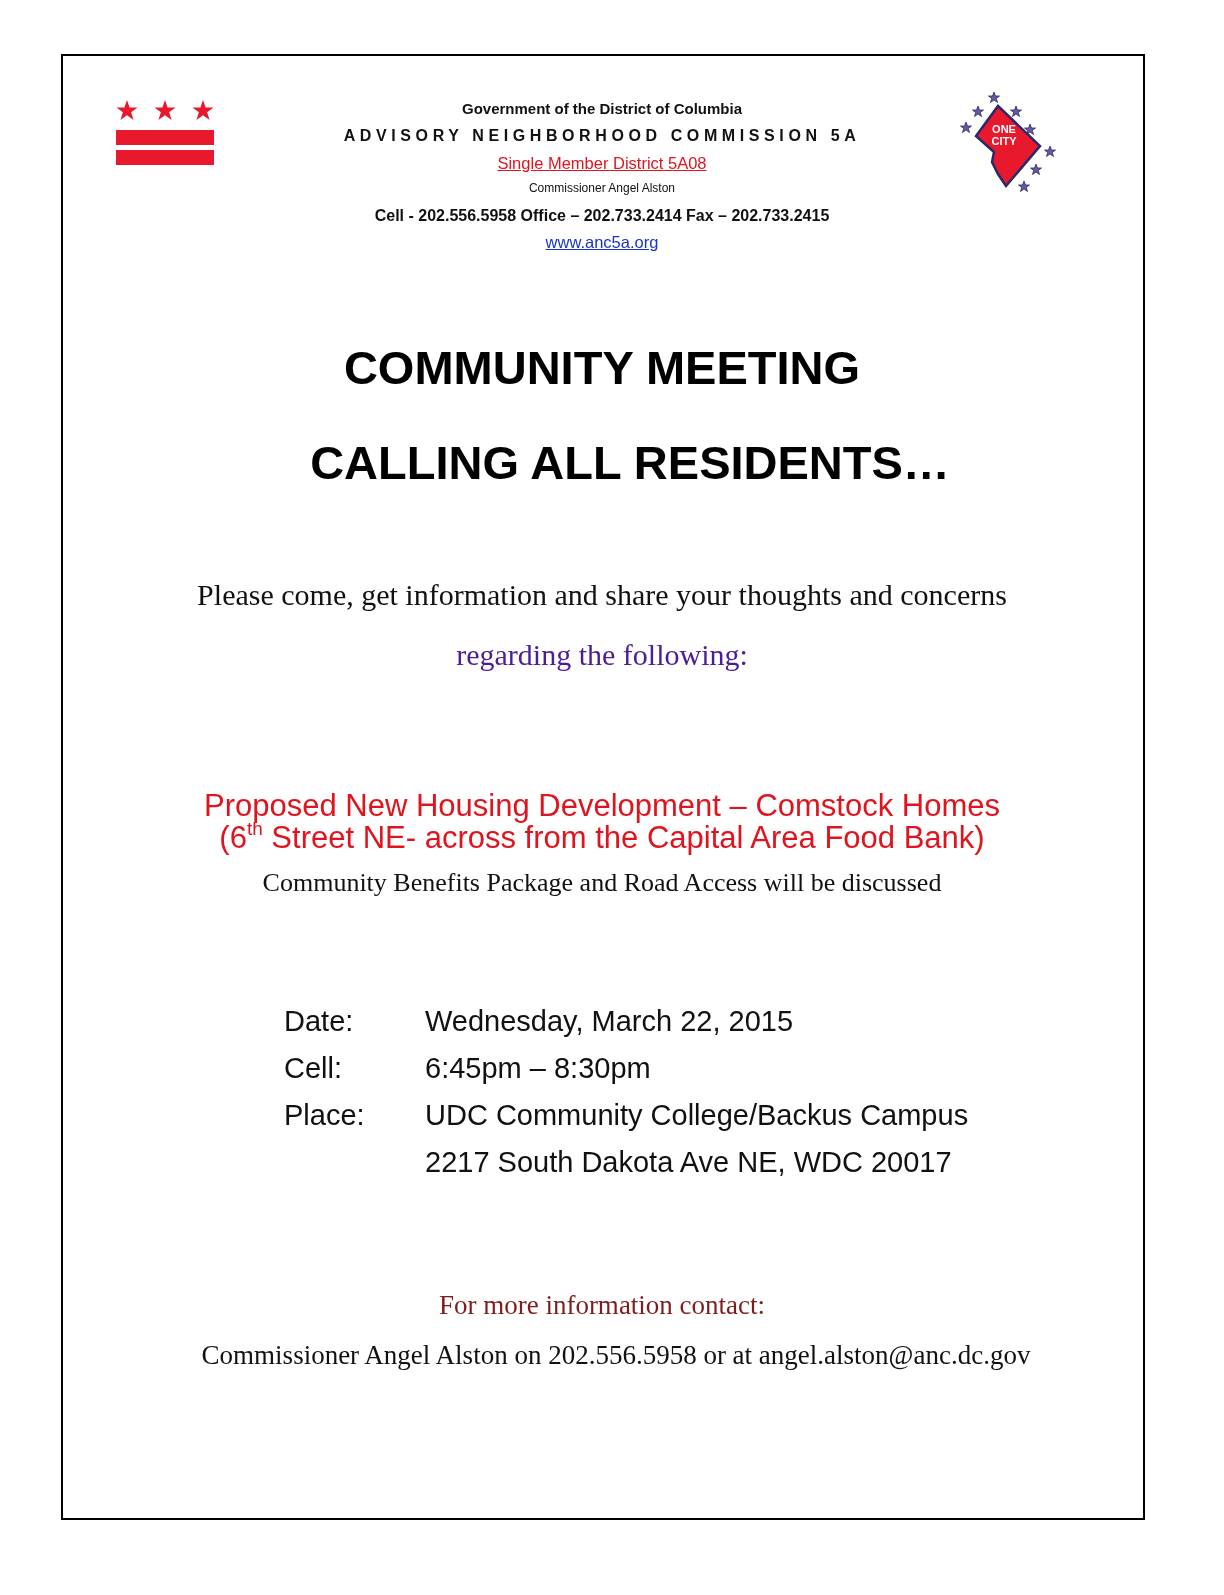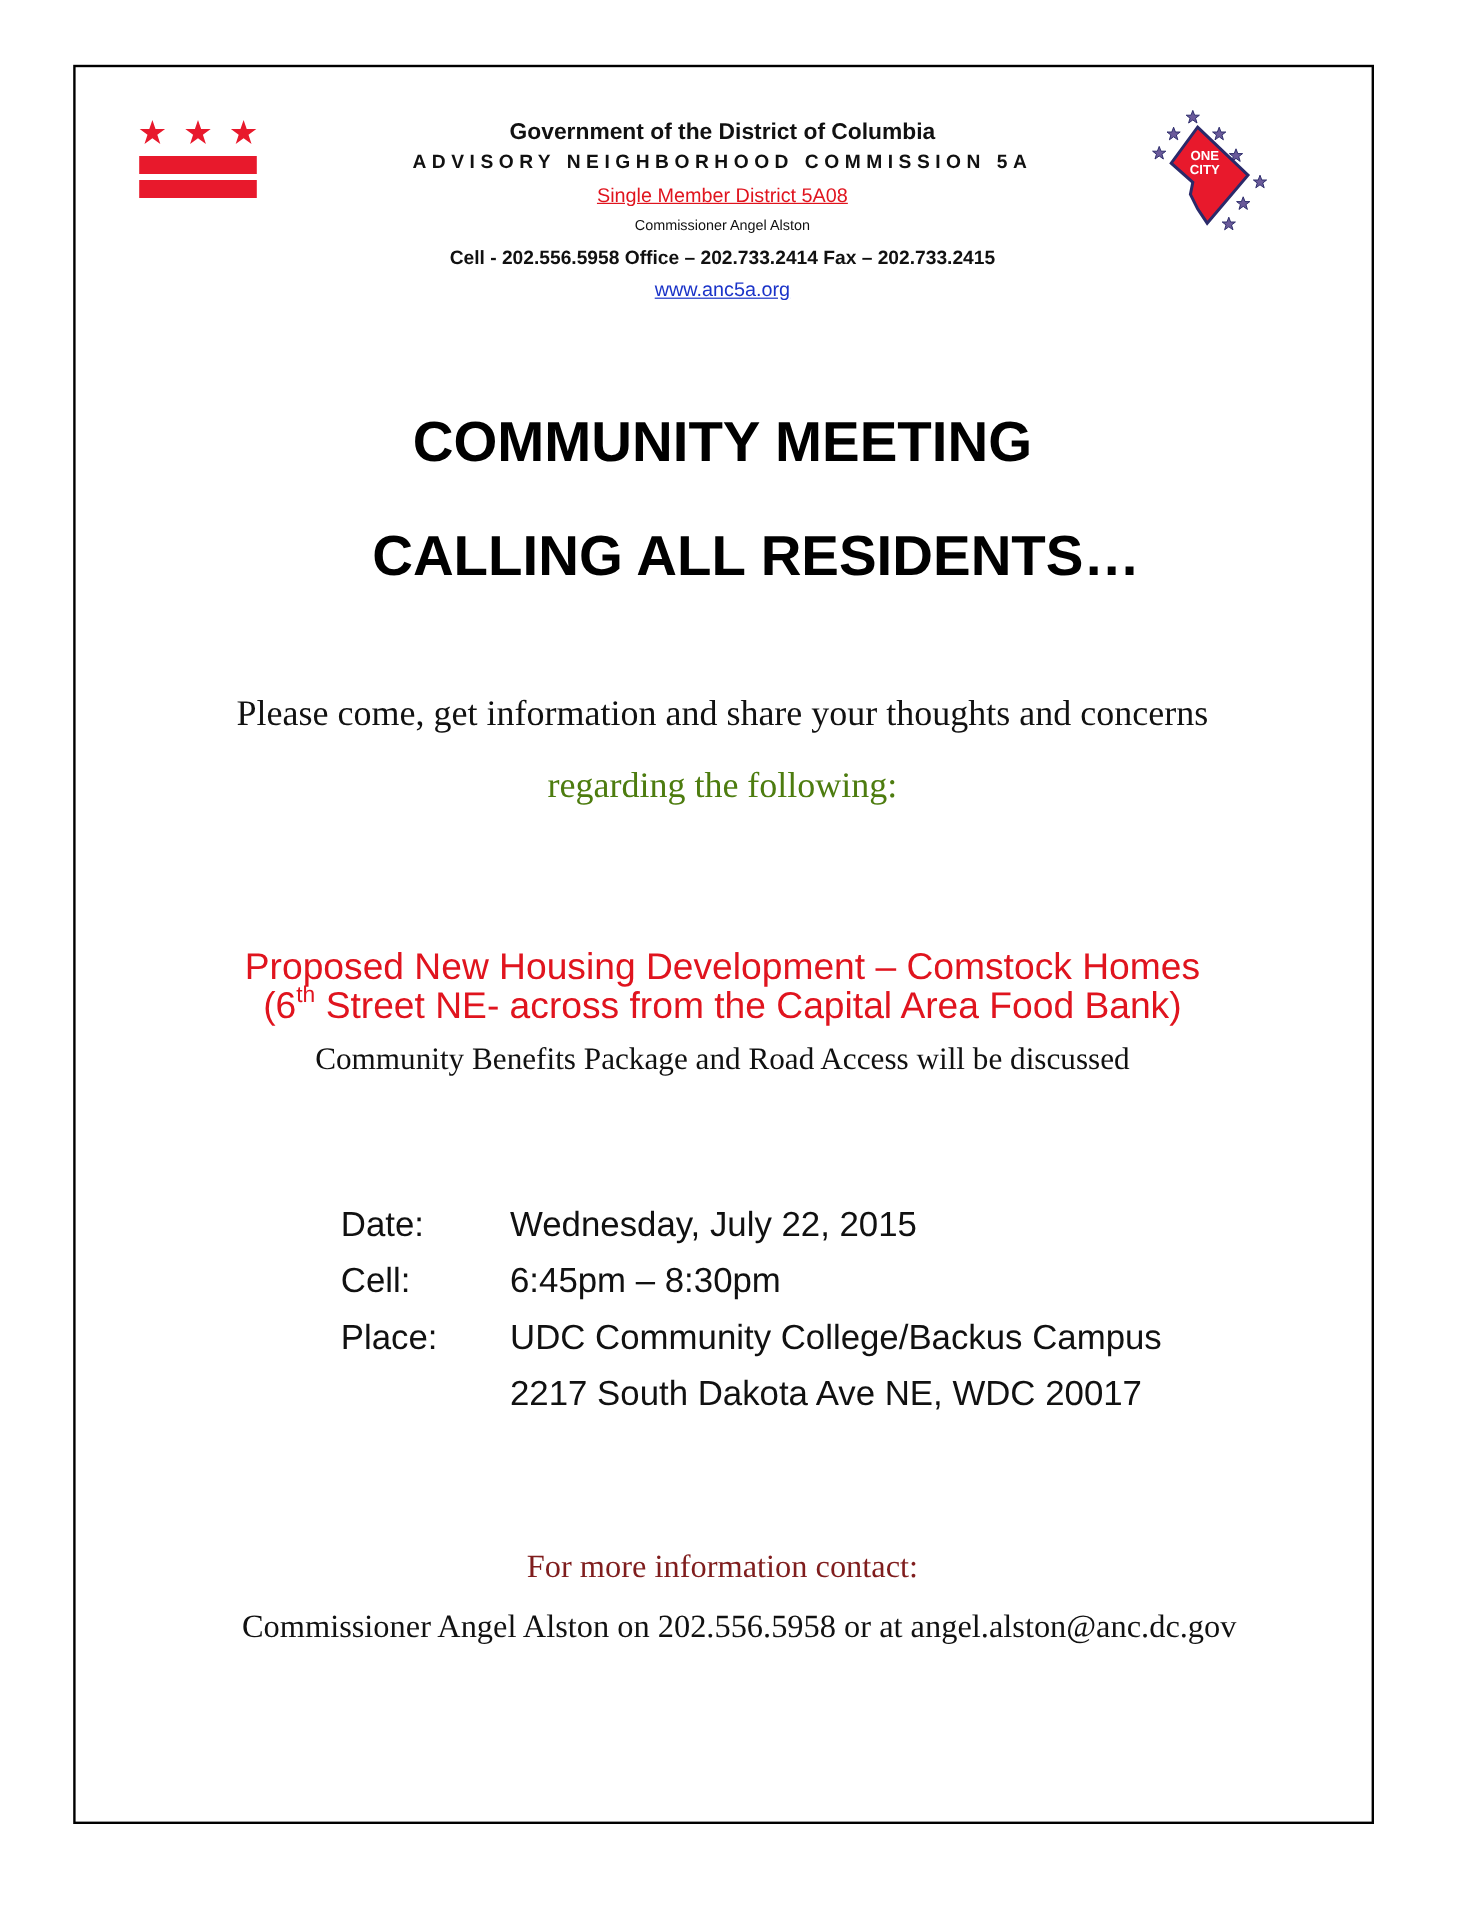--- a/index.html
+++ b/index.html
@@ -7,36 +7,36 @@
   .page-border {
     position: absolute; left: 61px; top: 54px; width: 1080px; height: 1462px;
     border: 2px solid #000;
   }
   .abs { position: absolute; }
   .center-text { position: absolute; left: 0; width: 1204px; text-align: center; }
   .sans { font-family: "Liberation Sans", "DejaVu Sans", sans-serif; }
   .serif { font-family: "Liberation Serif", "DejaVu Serif", serif; }
 
   
-  .hdr-line1 { top: 100px; font-size: 19px; font-weight: bold; color: #111; }
+  .hdr-line1 { top: 100px; font-size: 15px; font-weight: bold; color: #111; }
   .hdr-line2 { top: 127px; font-size: 16px; font-weight: bold; letter-spacing: 4.6px; color: #111; }
   .hdr-line3 { top: 154px; font-size: 16.5px; color: #e0141e; }
   .hdr-line3 span { text-decoration: underline; }
   .hdr-line4 { top: 181px; font-size: 12px; color: #111; }
   .hdr-line5 { top: 207px; font-size: 16px; font-weight: bold; color: #111; text-align: center; }
   .hdr-line6 { top: 233px; font-size: 16.5px; }
   .hdr-line6 a { color: #1a33c8; text-decoration: underline; }
 
   
   .title1 { top: 340px; font-size: 47px; font-weight: bold; color: #000; }
   .title2 { top: 435px; font-size: 47px; font-weight: bold; color: #000; margin-left: 28px; }
 
   
   .intro1 { top: 578px; font-size: 30px; color: #111; }
-  .intro2 { top: 638px; font-size: 30px; color: #4d7c0f; }
+  .intro2 { top: 638px; font-size: 30px; color: #4c1d95; }
 
   
   .topic1 { top: 788px; font-size: 31px; color: #e0141e; }
   .topic2 { top: 820px; font-size: 31px; color: #e0141e; }
   .topic2 sup { font-size: 19px; vertical-align: 13px; line-height: 0; }
   .topic3 { top: 868px; font-size: 26px; color: #111; }
 
   
   .details { left: 284px; top: 1005px; font-size: 29px; color: #111; }
   .detail-row { position: absolute; white-space: nowrap; }
@@ -98,21 +98,21 @@
 <div class="center-text serif intro1">Please come, get information and share your thoughts and concerns</div>
 <div class="center-text serif intro2">regarding the following:</div>
 
 <div class="center-text sans topic1">Proposed New Housing Development – Comstock Homes</div>
 <div class="center-text sans topic2"><span>(6</span><sup>th</sup><span> Street NE- across from the Capital Area Food Bank)</span></div>
 <div class="center-text serif topic3">Community Benefits Package and Road Access will be discussed</div>
 
 <div class="abs sans details">
   <div class="detail-row" style="top:0px;">
     <span class="detail-label">Date:</span>
-    <span class="detail-value">Wednesday, July 22, 2015</span>
+    <span class="detail-value">Wednesday, March 22, 2015</span>
   </div>
   <div class="detail-row" style="top:47px;">
     <span class="detail-label">Cell:</span>
     <span class="detail-value">6:45pm – 8:30pm</span>
   </div>
   <div class="detail-row" style="top:94px;">
     <span class="detail-label">Place:</span>
     <span class="detail-value">UDC Community College/Backus Campus</span>
   </div>
   <div class="detail-row" style="top:141px;">

